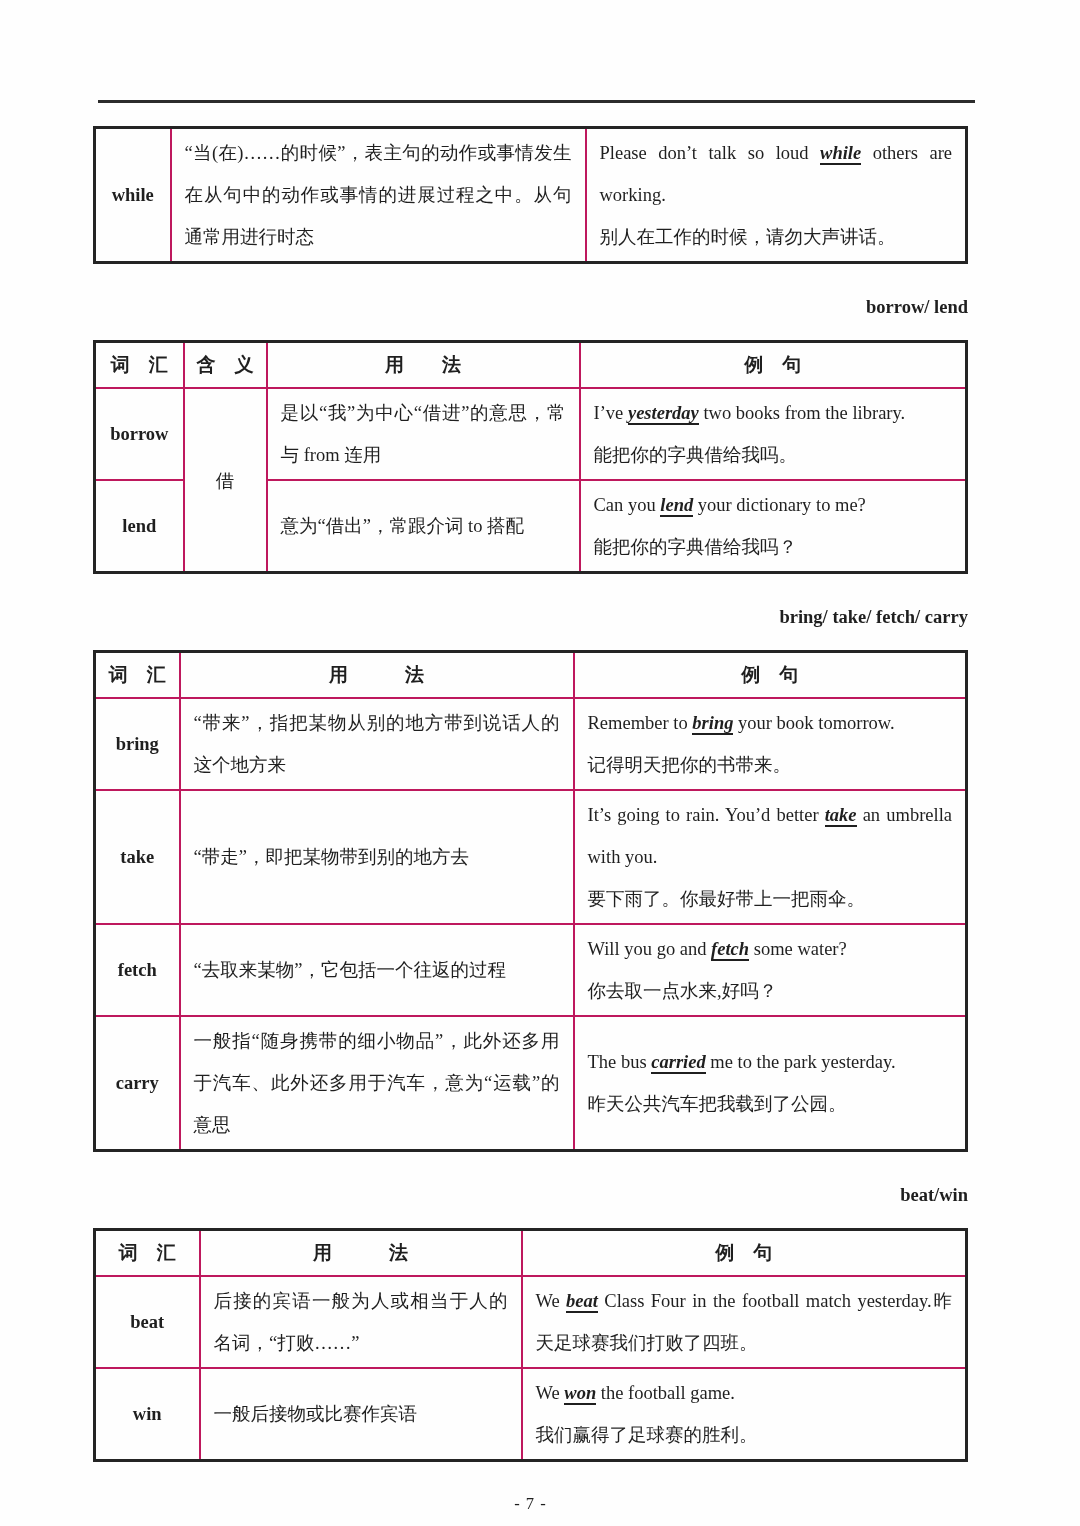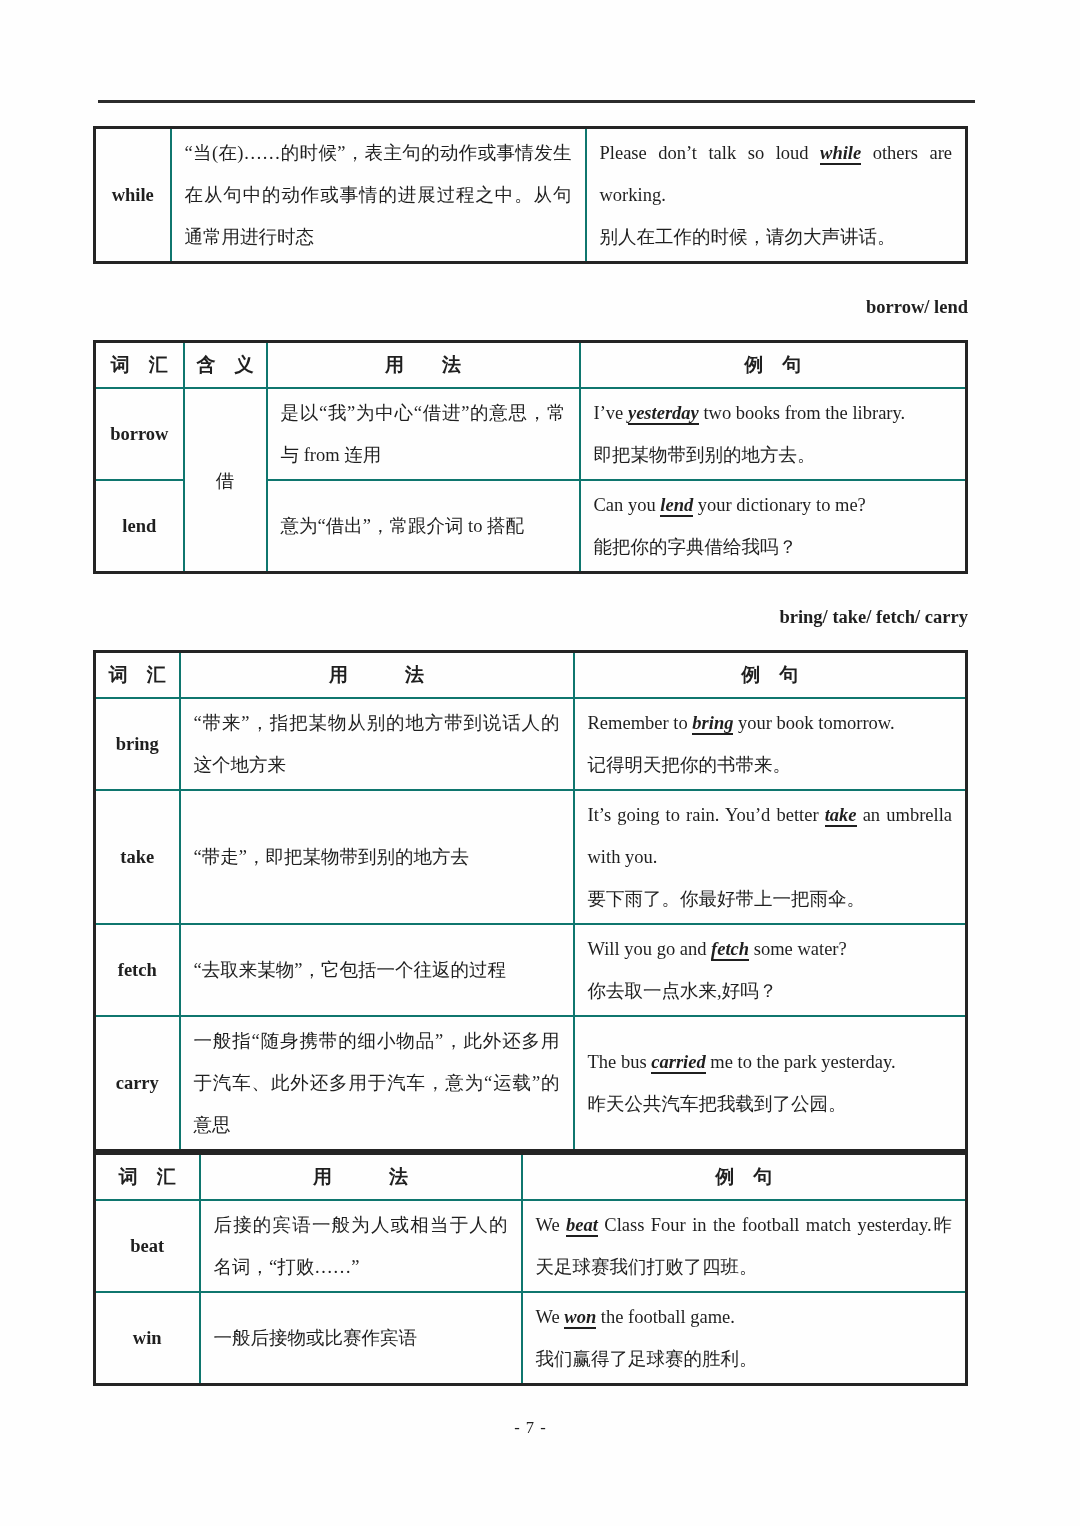--- a/index.html
+++ b/index.html
@@ -4,21 +4,21 @@
 <style>
   html,body{margin:0;padding:0;background:#ffffff;}
   .page{
     width:1080px;height:1526px;background:#fefefe;overflow:hidden;
     font-family:"Liberation Serif","DejaVu Serif",serif;color:#1f1f1f;
     position:relative;
   }
   .top-rule{margin:100px 0 0 98px;width:877px;height:3px;background:#2c2c2c;}
   .content{margin-left:93px;width:875px;}
   table{border-collapse:collapse;width:875px;table-layout:fixed;border:3px solid #242424;}
-  td,th{border:2px solid #0f766e;}
+  td,th{border:2px solid #be185d;}
   th{font-size:19px;font-weight:bold;height:44px;text-align:center;padding:0;
      font-family:"Liberation Serif","DejaVu Serif",serif;}
   td{vertical-align:middle;}
   td.w{text-align:center;font-weight:bold;font-size:18.5px;padding:0 4px;}
   td.m{text-align:center;font-size:18.5px;}
   td.txt{padding:3px 13px;font-size:18.5px;line-height:42px;text-align:justify;}
   .txt p{margin:0;}
   .kw{font-weight:bold;font-style:italic;border-bottom:2.5px solid #1f1f1f;}
   .kw:empty{border-bottom:none;}
   .section{font-weight:bold;font-size:18.5px;line-height:22px;margin:32px 0 22px 12px;text-align:right;}
@@ -69,21 +69,21 @@
         <th>例　句</th>
       </tr>
       <tr>
         <td class="w">borrow</td>
         <td class="m" rowspan="2">借</td>
         <td class="txt">
               <p>是以“我”为中心“借进”的意思，常与 from 连用</p>
             </td>
         <td class="txt">
           <p><span>I’ve </span><span class="kw">yesterday</span><span> two books from the library.</span></p>
-          <p><span>即把某物带到别的地方去。</span></p>
+          <p><span>能把你的字典借给我吗。</span></p>
         </td>
       </tr>
       <tr>
         <td class="w">lend</td>
         <td class="txt">
               <p>意为“借出”，常跟介词 to 搭配</p>
             </td>
         <td class="txt">
           <p><span>Can you </span><span class="kw">lend</span><span> your dictionary to me?</span></p>
           <p><span>能把你的字典借给我吗？</span></p>
@@ -141,20 +141,21 @@
               <p>一般指“随身携带的细小物品”，此外还多用于汽车、此外还多用于汽车，意为“运载”的意思</p>
             </td>
         <td class="txt">
           <p><span>The bus </span><span class="kw">carried</span><span> me to the park yesterday.</span></p>
           <p><span>昨天公共汽车把我载到了公园。</span></p>
         </td>
       </tr>
     </tbody>
       </table>
 
+    <div class="section">beat/win</div>
     <table>
       <colgroup>
           <col style="width:105px">
           <col style="width:322px">
           <col>
         </colgroup>
       <tbody>
           <tr>
         <th>词　汇</th>
         <th>用　　　法</th>

